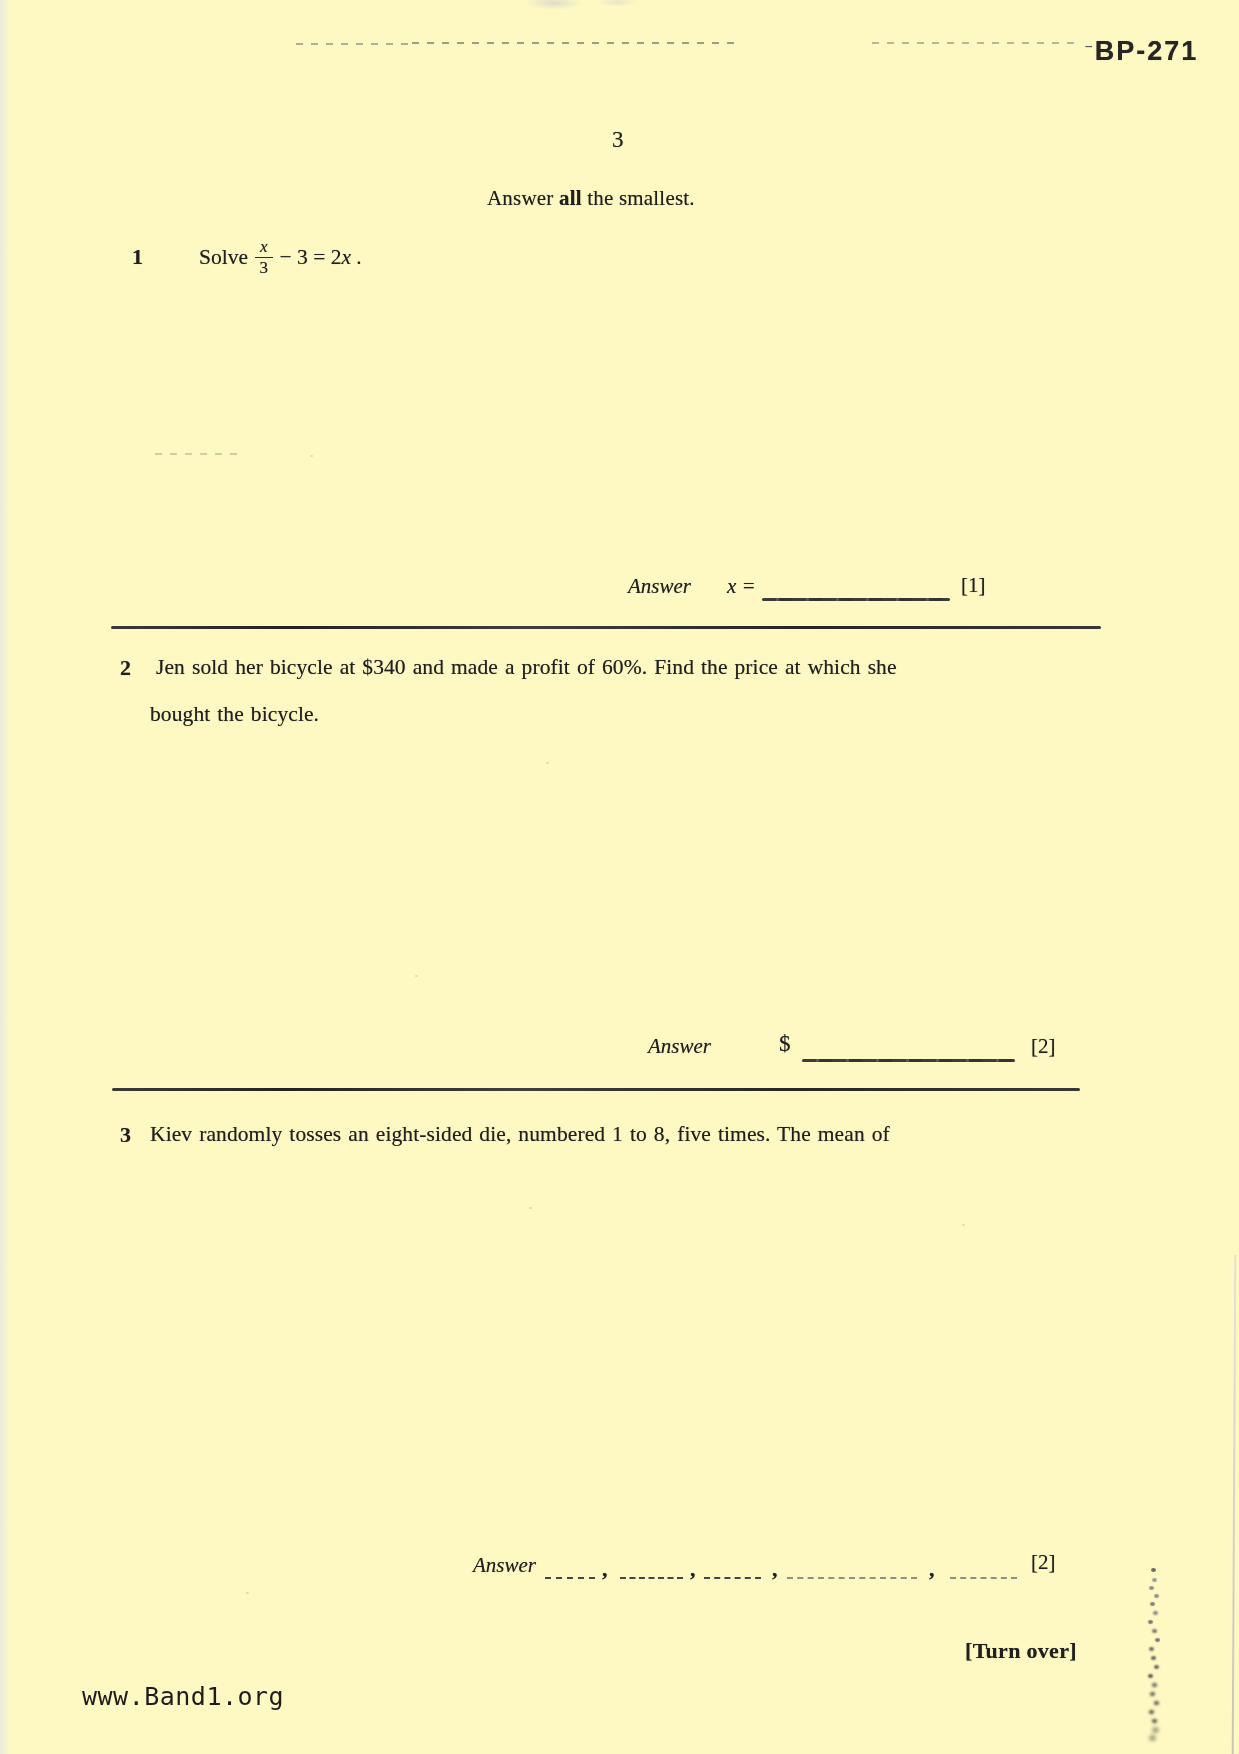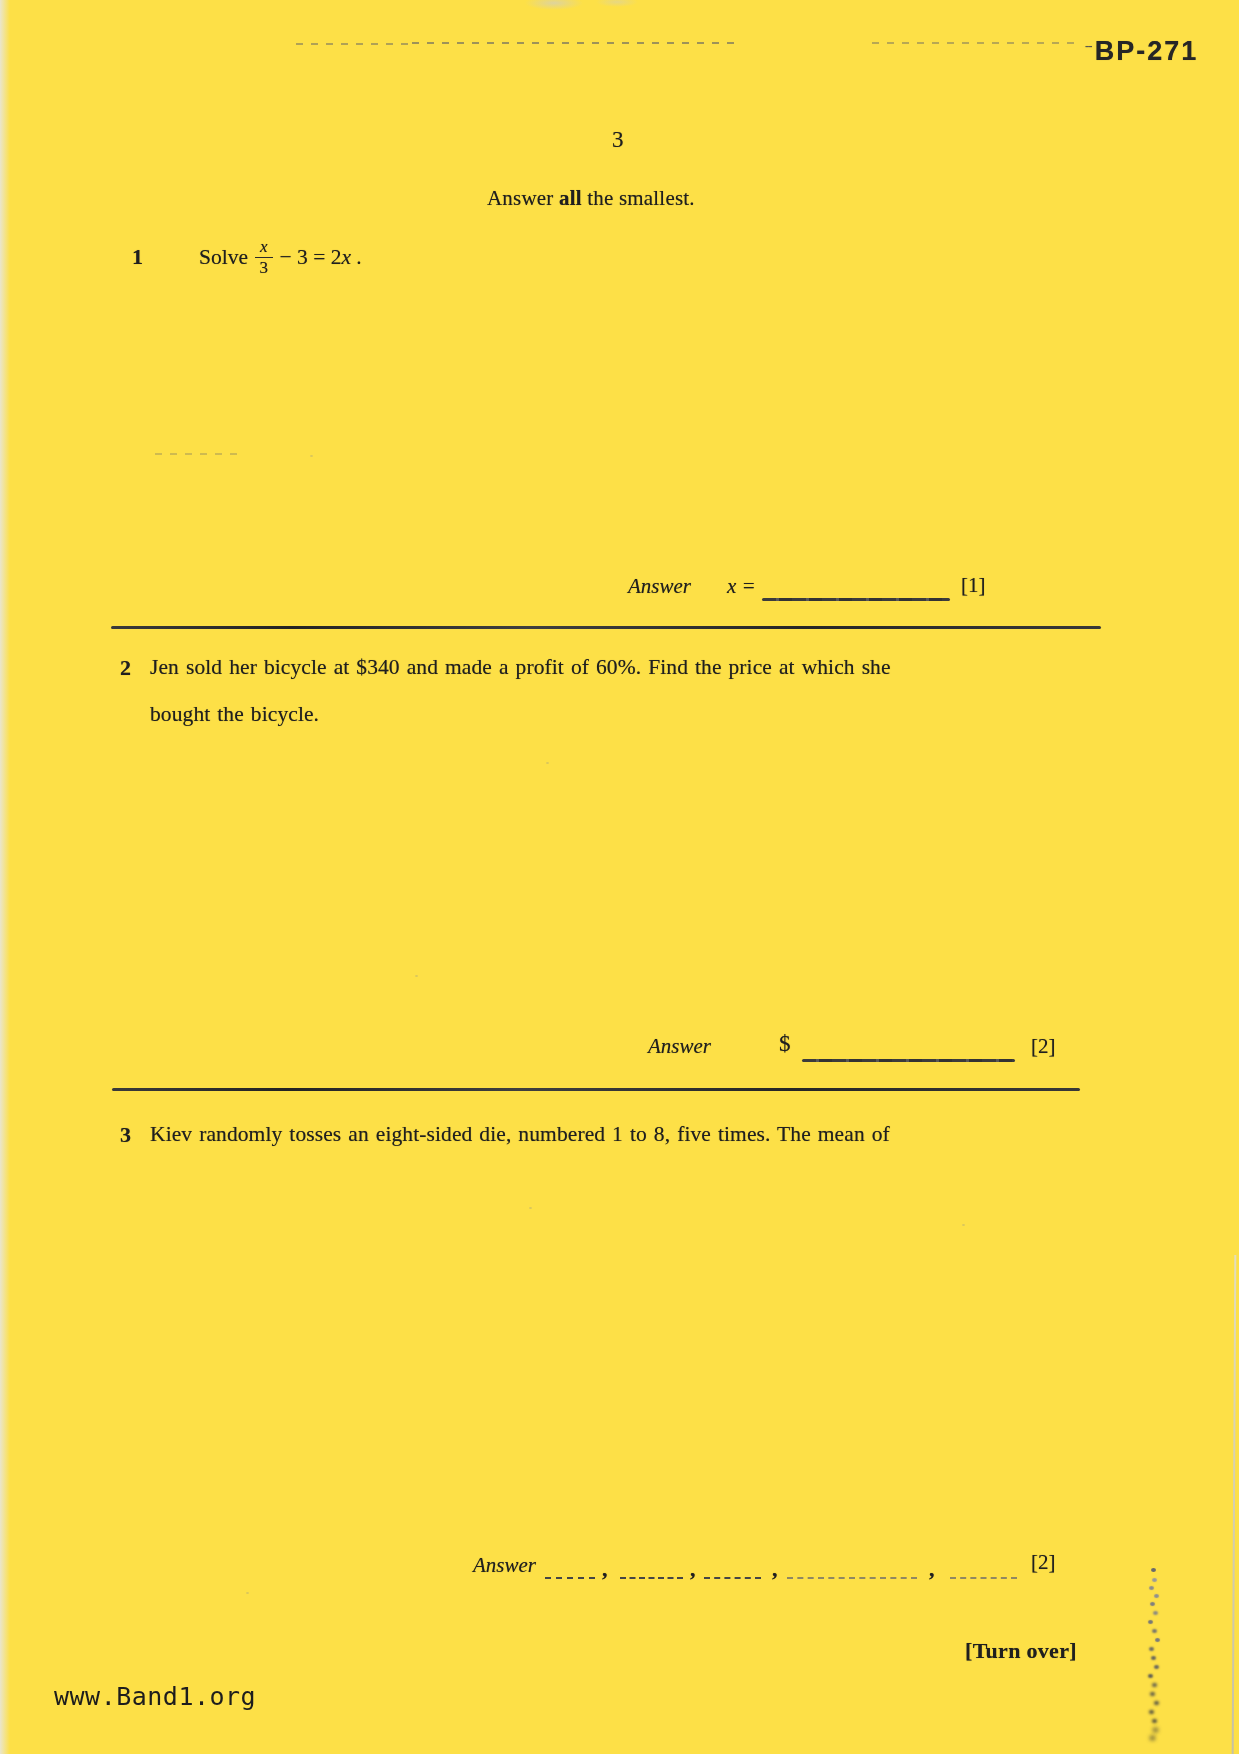--- a/index.html
+++ b/index.html
@@ -1,19 +1,19 @@
 <!DOCTYPE html>
 <html><head>
 <meta charset="utf-8">
 <style>
   html,body{margin:0;padding:0;background:#ffffff;}
   #page{
     position:relative;
     width:1239px;height:1754px;
-    background:#fde047;
+    background:#fef9c3;
     overflow:hidden;
     font-family:"Liberation Serif","DejaVu Serif",serif;
     color:#1f1f1f;
   }
   .abs{position:absolute;}
   
   #scan{position:absolute;inset:0;filter:blur(0.3px);}
   #scan .ink{text-shadow:0 0 0.7px rgba(25,25,25,.55);}
   
   .left-edge{left:0;top:0;width:10px;height:1754px;
@@ -47,21 +47,21 @@
   .ans-prefix{font-size:21px;font-style:italic;}
   .dollar{font-size:23px;font-style:normal;}
   .ans-line{height:2.5px;background:repeating-linear-gradient(90deg,#3c3c3c 0 14px,#585858 14px 17px,#333 17px 30px);border-radius:2px;}
   .marks{font-size:21px;}
   .blank-dashed{height:0;border-bottom:2.4px dashed #454545;}
   .blank-dotted{height:0;border-bottom:2.2px dashed #6b6b6b;opacity:.75;}
   .comma{font-size:22px;font-weight:bold;}
   
   .turn-over{font-size:22px;font-weight:bold;letter-spacing:.3px;}
   .watermark{font-family:"DejaVu Sans Mono","Liberation Mono",monospace;
-    font-size:25px;color:#1d1d1d;letter-spacing:.5px;}
+    font-size:25px;color:#1d1d1d;letter-spacing:.5px;margin-left:28px;}
   .smudge-dot{width:5px;height:4px;border-radius:50%;background:#6a6a6a;filter:blur(.5px);
     box-shadow:
       1px 10px 1px #9a9a9a, -2px 18px 1px #8d8d8d, 3px 26px 1px #909090,
       -1px 34px 1px #7f7f7f, 2px 43px 2px #858585, -3px 52px 1px #777,
       1px 61px 2px #6f6f6f, 4px 70px 1px #7a7a7a, -2px 79px 2px #666,
       0px 88px 2px #5e5e5e, 3px 97px 2px #606060, -3px 106px 2px #555,
       1px 115px 3px #4f4f4f, -1px 124px 3px #4a4a4a, 3px 133px 3px #454545,
       -2px 142px 3px #424242, 1px 151px 3px #3d3d3d, 2px 160px 4px #383838,
       -1px 168px 4px #343434;}
 </style>
@@ -107,21 +107,21 @@
     </div>
 
     <div class="abs ink ans-label" style="left:628px;top:574px">Answer</div>
     <div class="abs ink ans-prefix" style="left:727px;top:574px">x =</div>
     <div class="abs ans-line" style="left:762px;top:598px;width:188px"></div>
     <div class="abs ink marks" style="left:961px;top:573px">[1]</div>
 
     <div class="abs sep" style="left:111px;top:626px;width:990px"></div>
 
     <div class="abs ink qnum" style="left:120px;top:655px">2</div>
-    <div class="abs ink qline" style="left:150px;top:655px">Jen sold her bicycle at $340 and made a profit of 60%. Find the price at which she</div>
+    <div class="abs ink qline" style="left:156px;top:655px">Jen sold her bicycle at $340 and made a profit of 60%. Find the price at which she</div>
     <div class="abs ink qline" style="left:150px;top:702px">bought the bicycle.</div>
 
     <div class="abs ink ans-label" style="left:648px;top:1034px">Answer</div>
     <div class="abs ink dollar" style="left:779px;top:1031px">$</div>
     <div class="abs ans-line" style="left:802px;top:1059px;width:213px"></div>
     <div class="abs ink marks" style="left:1031px;top:1034px">[2]</div>
 
     <div class="abs sep" style="left:112px;top:1088px;width:968px"></div>
 
     <div class="abs ink qnum" style="left:120px;top:1122px">3</div>

